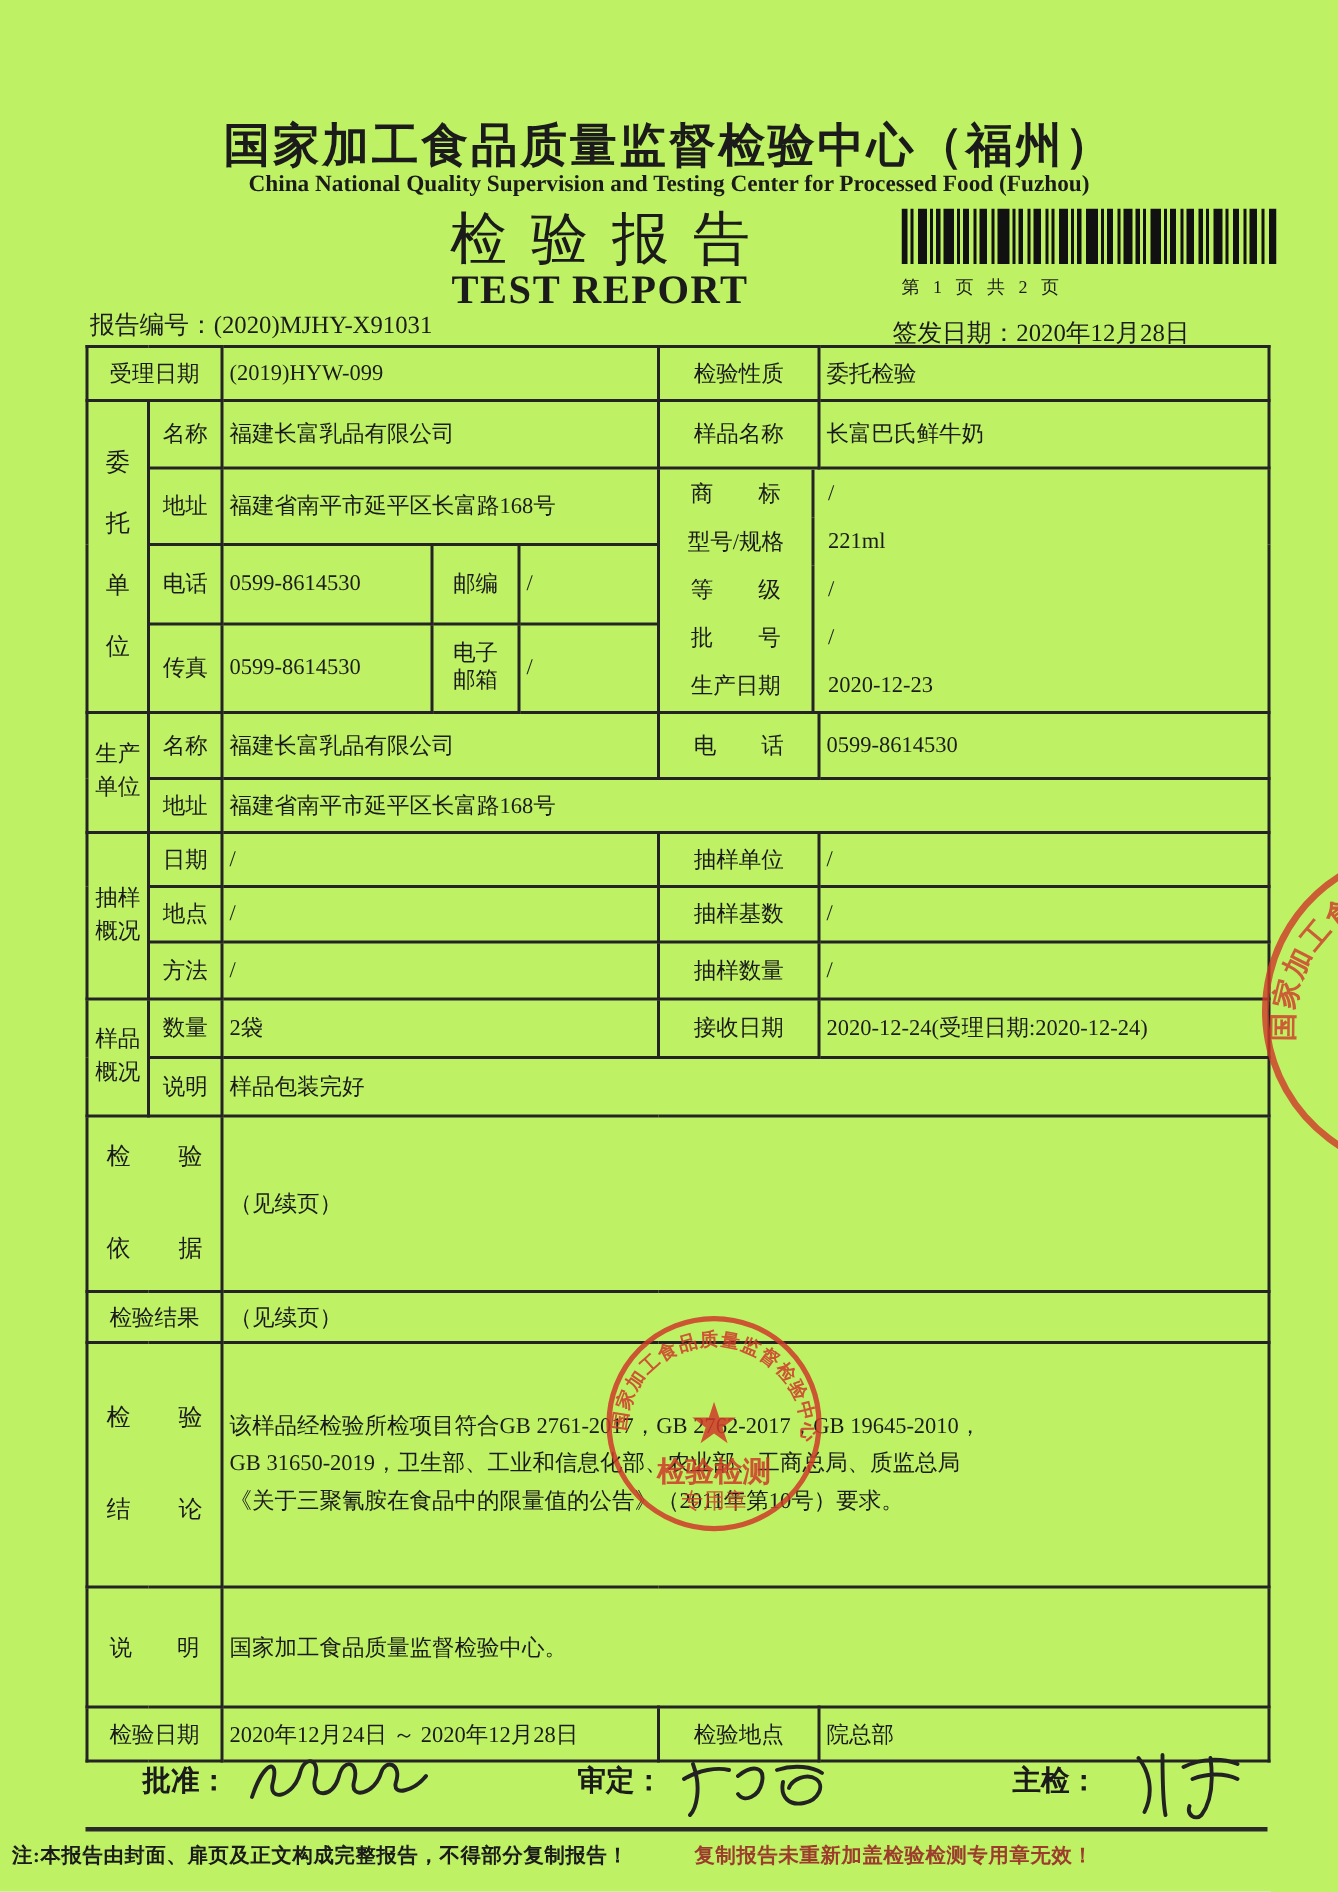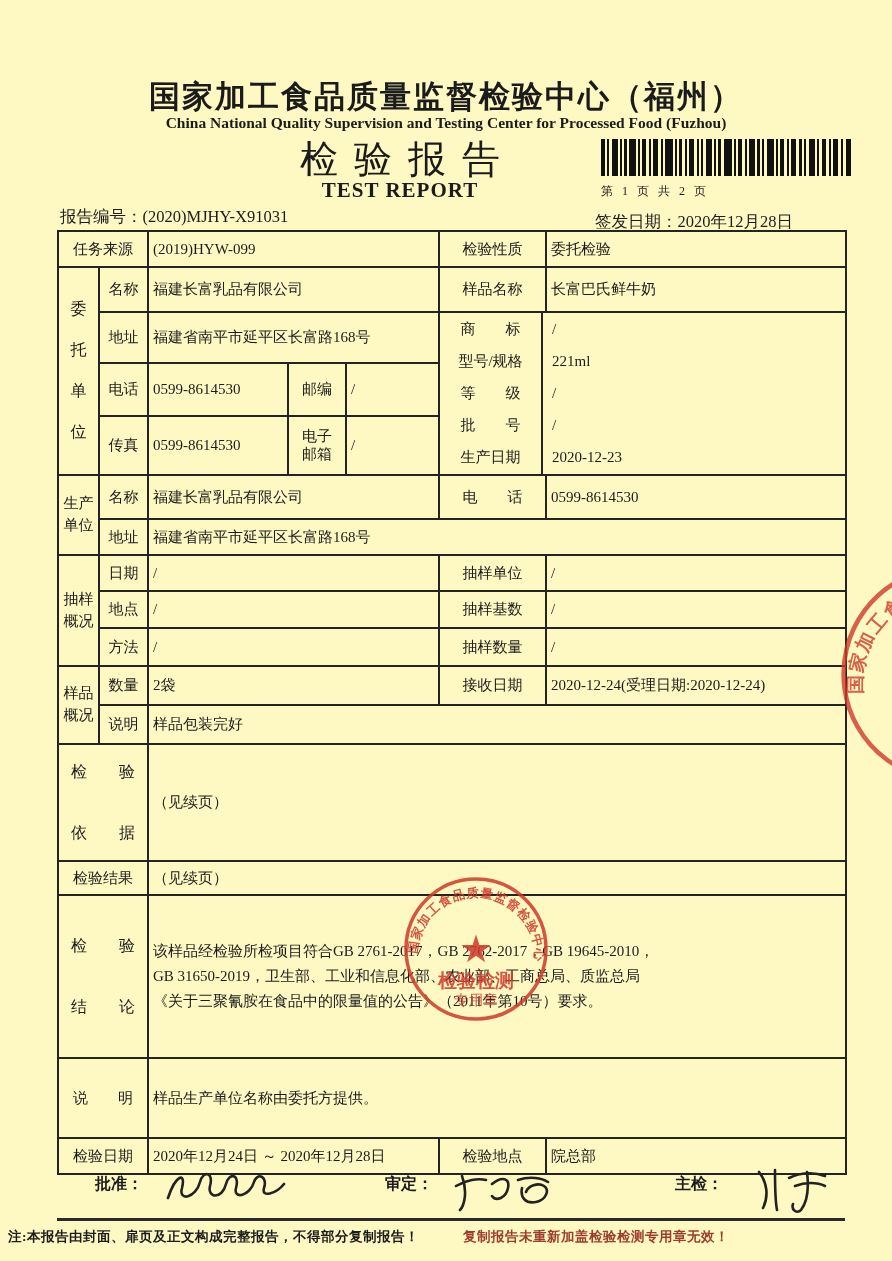--- a/index.html
+++ b/index.html
@@ -1,26 +1,26 @@
 <!DOCTYPE html>
 <html><head>
 <meta charset="utf-8">
 <style>
   html,body{margin:0;padding:0;background:#e8e8e8;}
   #page{
-    position:relative;width:892px;height:1261px;background:#fef9c3;
+    position:relative;width:892px;height:1261px;background:#bef264;
     font-family:"Liberation Serif","DejaVu Serif",serif;color:#1b1b1b;
     overflow:hidden;margin:0 auto;
   }
   .abs{position:absolute;}
   
   .org-cn{left:0;top:76px;width:892px;text-align:center;font-size:31px;font-weight:bold;letter-spacing:2px;}
   .org-en{left:0;top:114px;width:892px;text-align:center;font-size:15.5px;font-weight:bold;}
   .title-cn{left:150px;top:134px;width:500px;text-align:center;font-size:38px;font-weight:normal;letter-spacing:16px;text-indent:16px;}
-  .title-en{left:150px;top:178px;width:500px;text-align:center;font-size:21px;font-weight:bold;letter-spacing:1px;}
+  .title-en{left:150px;top:178px;width:500px;text-align:center;font-size:27px;font-weight:bold;letter-spacing:1px;}
   .barcode{left:601px;top:139px;width:250px;height:37px;}
   .pageinfo{left:601px;top:183px;font-size:12px;letter-spacing:3px;}
   .report-no{left:60px;top:206px;font-size:16.5px;}
   .issue-date{left:595px;top:211px;font-size:16.5px;}
   
   table.main{
     position:absolute;left:57px;top:230px;width:788px;
     border-collapse:collapse;table-layout:fixed;
     font-size:15px;
   }
@@ -37,21 +37,21 @@
   
   .sampgrid{display:grid;grid-template-columns:103px 1fr;width:100%;height:161px;}
   .sampgrid .sl{border-right:2px solid #242424;display:flex;align-items:center;justify-content:center;}
   .sampgrid .sv{display:flex;align-items:center;padding-left:9px;}
   
   .stamp{pointer-events:none;opacity:.85;}
   .stamp-center{left:401px;top:874px;width:150px;height:150px;}
   .stamp-edge{left:836px;top:560px;width:228px;height:228px;transform:rotate(-8deg);opacity:.8;}
   
   .sigrow{left:57px;top:1162px;width:788px;height:52px;}
-  .siglabel{position:absolute;top:12px;font-size:16px;font-weight:bold;}
+  .siglabel{position:absolute;top:12px;font-size:19px;font-weight:bold;}
   .sigsvg{position:absolute;top:0;}
   .sigline{left:57px;top:1218px;width:788px;height:3px;background:#2a2a2a;}
   .footnote{left:8px;top:1228px;width:876px;font-size:13.5px;font-weight:bold;letter-spacing:.5px;}
   .footnote .red{color:#9c3c2c;margin-left:44px;}
 </style>
 </head>
 <body>
 
 <div id="page">
 
@@ -122,21 +122,21 @@
       <col style="width:41px">
         <col style="width:49px">
         <col style="width:140px">
       <col style="width:58px">
         <col style="width:93px">
         <col style="width:107px">
         <col style="width:300px">
     </colgroup>
     <tbody>
         <tr style="height:36px">
-      <td colspan="2" class="lbl">任务来源</td>
+      <td colspan="2" class="lbl">受理日期</td>
       <td colspan="3" class="val">(2019)HYW-099</td>
       <td class="lbl">检验性质</td>
       <td class="val">委托检验</td>
     </tr>
     <tr style="height:45px">
       <td rowspan="4" class="vhead">委
 托
 单
 位</td>
       <td class="lbl">名称</td>
@@ -232,21 +232,21 @@
     <tr style="height:163px">
       <td colspan="2" class="biglbl">检　　验
 
 结　　论</td>
       <td colspan="5" class="val top concl">该样品经检验所检项目符合GB 2761-2017，GB 2762-2017，GB 19645-2010，
 GB 31650-2019，卫生部、工业和信息化部、农业部、工商总局、质监总局
 《关于三聚氰胺在食品中的限量值的公告》（2011年第10号）要求。</td>
     </tr>
     <tr style="height:80px">
       <td colspan="2" class="lbl">说　　明</td>
-      <td colspan="5" class="val top pad-t20">样品生产单位名称由委托方提供。</td>
+      <td colspan="5" class="val top pad-t20">国家加工食品质量监督检验中心。</td>
     </tr>
     <tr style="height:36px">
       <td colspan="2" class="lbl">检验日期</td>
       <td colspan="3" class="val">2020年12月24日 ～ 2020年12月28日</td>
       <td class="lbl">检验地点</td>
       <td class="val">院总部</td>
     </tr>
   </tbody>
     </table>
 

